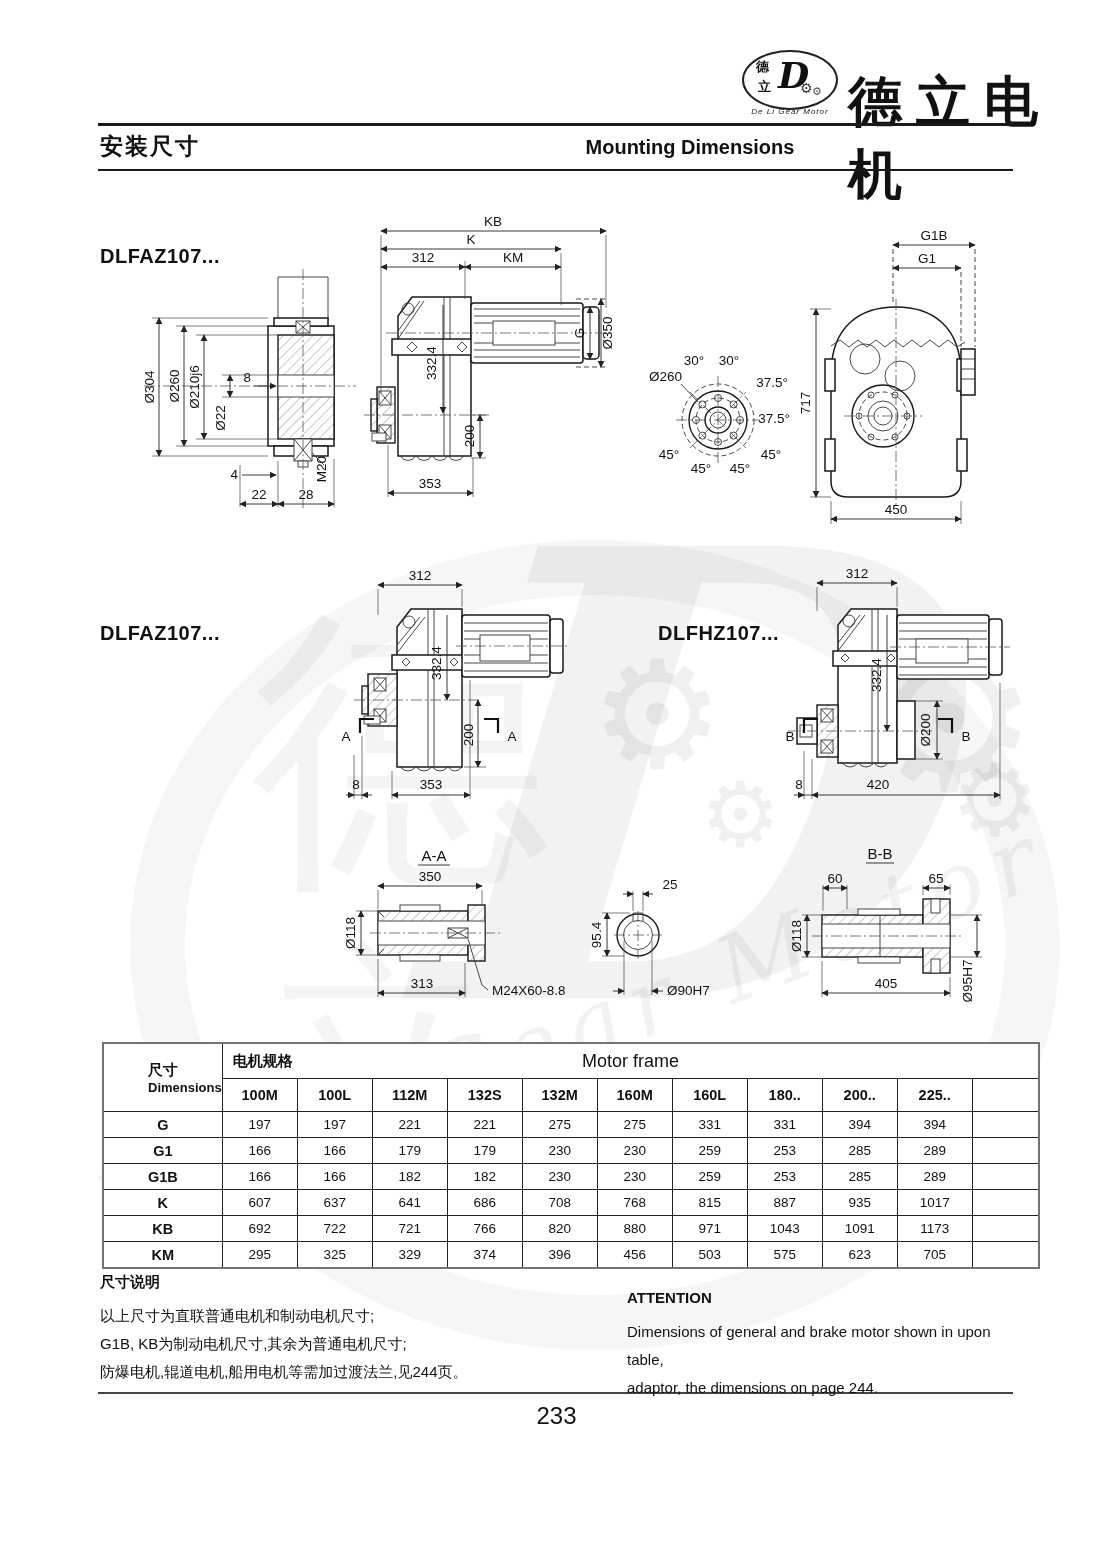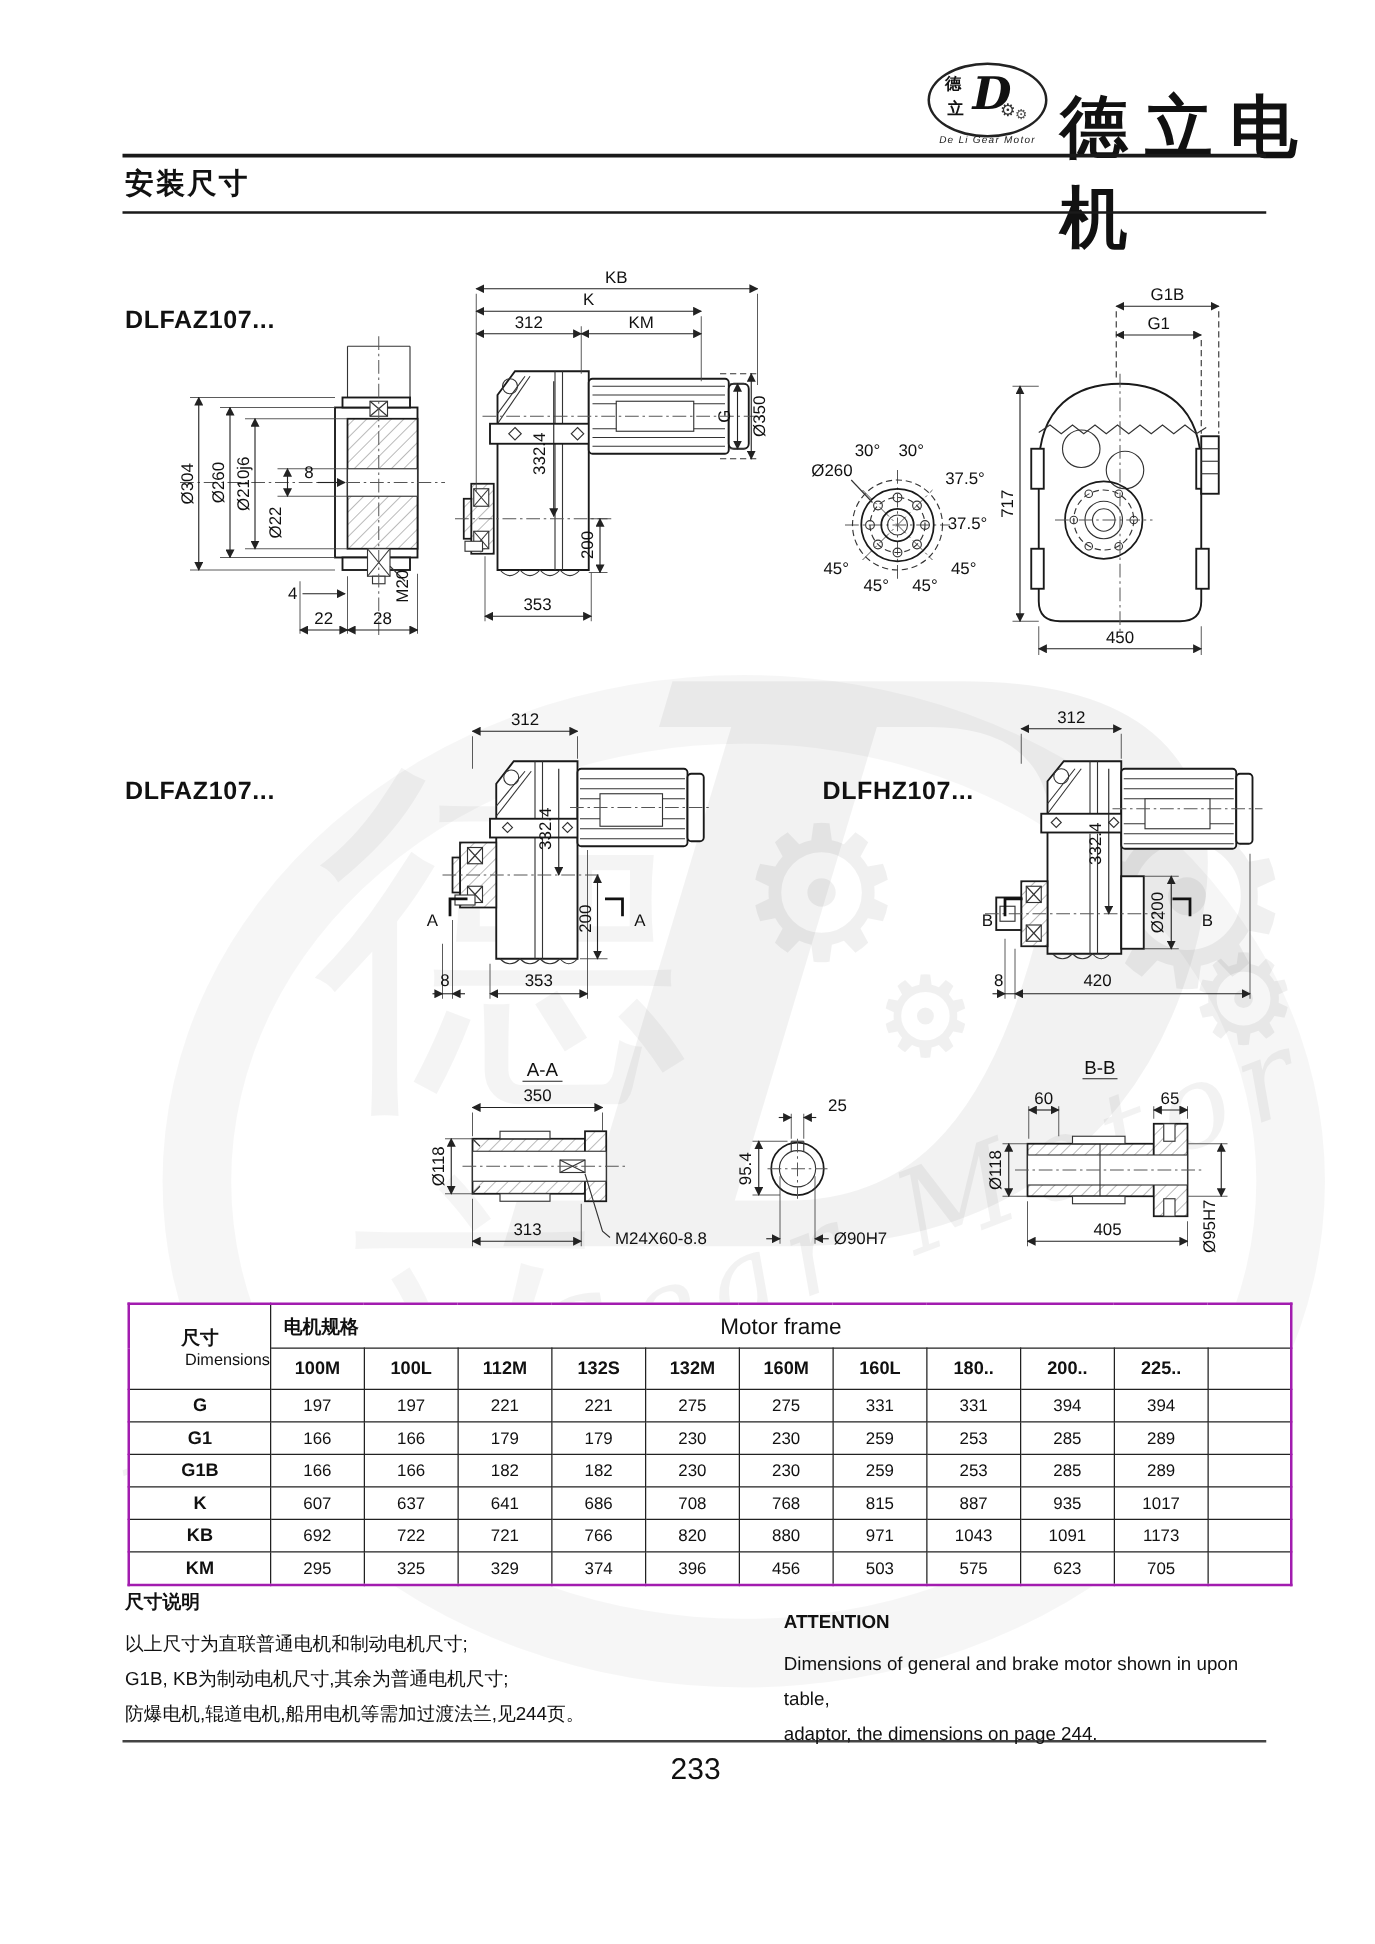--- a/index.html
+++ b/index.html
@@ -42,29 +42,29 @@
   svg .hatch{fill:url(#hat);stroke:#1a1a1a;stroke-width:1.4;}
   svg .dim{stroke:#222;stroke-width:0.9;fill:none;}
   svg .ext{stroke:#444;stroke-width:0.7;fill:none;}
   svg .cl{stroke:#555;stroke-width:0.8;stroke-dasharray:11 3 2 3;fill:none;}
   svg .dash{stroke:#333;stroke-width:0.9;stroke-dasharray:5 3;fill:none;}
   svg .sec{stroke:#111;stroke-width:2.2;fill:none;}
   svg text{font-family:"Liberation Sans",sans-serif;font-size:13.5px;fill:#111;}
   svg text.ttl{font-size:15px;}
 
   
-  .dim-table{position:absolute;left:102px;top:1042px;z-index:2;border-collapse:collapse;table-layout:fixed;border:2px solid #a21caf;background:#fff;}
+  .dim-table{position:absolute;left:102px;top:1042px;z-index:2;border-collapse:collapse;table-layout:fixed;border:2px solid #737373;background:#fff;}
   .dim-table th,.dim-table td{border:1px solid #222;text-align:center;padding:0;font-size:13.5px;}
   .dim-table col.c0{width:80px;} .dim-table col.cm{width:75px;} .dim-table col.ce{width:67px;}
   .dim-table tr.r-group th{height:34px;}
   .dim-table tr.r-cols th{height:32px;font-size:14.5px;}
   .dim-table tbody th,.dim-table tbody td{height:25px;}
   .dim-table tbody th{font-size:14.5px;}
   .corner div:first-child{font-size:15px;font-weight:bold;}
-  .corner div:last-child{font-size:13px;font-weight:normal;padding-left:44px;}
+  .corner div:last-child{font-size:13px;font-weight:bold;padding-left:44px;}
   .group-cell{position:relative;font-weight:normal;}
   .g-cn{position:absolute;left:10px;top:8px;font-size:15px;font-weight:bold;}
   .g-en{font-size:18px;font-weight:normal;}
 
   
   .notes{z-index:2;font-size:15px;line-height:28px;}
   .notes .nt{font-weight:bold;margin-bottom:6px;}
   .page-num{left:100px;top:1402px;width:913px;text-align:center;font-size:24px;z-index:2;}
 </style>
 </head>
@@ -103,20 +103,21 @@
       <span class="logo-d">D</span>
       <span class="logo-gear-a">⚙</span>
       <span class="logo-gear-b">⚙</span>
     </div>
     <div class="logo-caption">De Li Gear Motor</div>
   </div>
   <div class="abs brand">德立电机</div>
   <div class="abs rule" style="left:98px;top:123px;width:915px;height:2.5px;"></div>
 
   <div class="abs title-cn">安装尺寸</div>
+  <div class="abs title-en">Mounting Dimensions</div>
   <div class="abs rule" style="left:98px;top:169px;width:915px;height:2px;"></div>
 
   <div class="abs model" style="left:100px;top:205px;">DLFAZ107...</div>
   <div class="abs model" style="left:100px;top:582px;">DLFAZ107...</div>
   <div class="abs model" style="left:658px;top:582px;">DLFHZ107...</div>
 
   <svg class="draw" style="left:128px;top:213px;" width="884" height="322" viewBox="0 0 884 322">
 
     <g>
       <line class="thin" x1="150" y1="64" x2="150" y2="108"></line>

